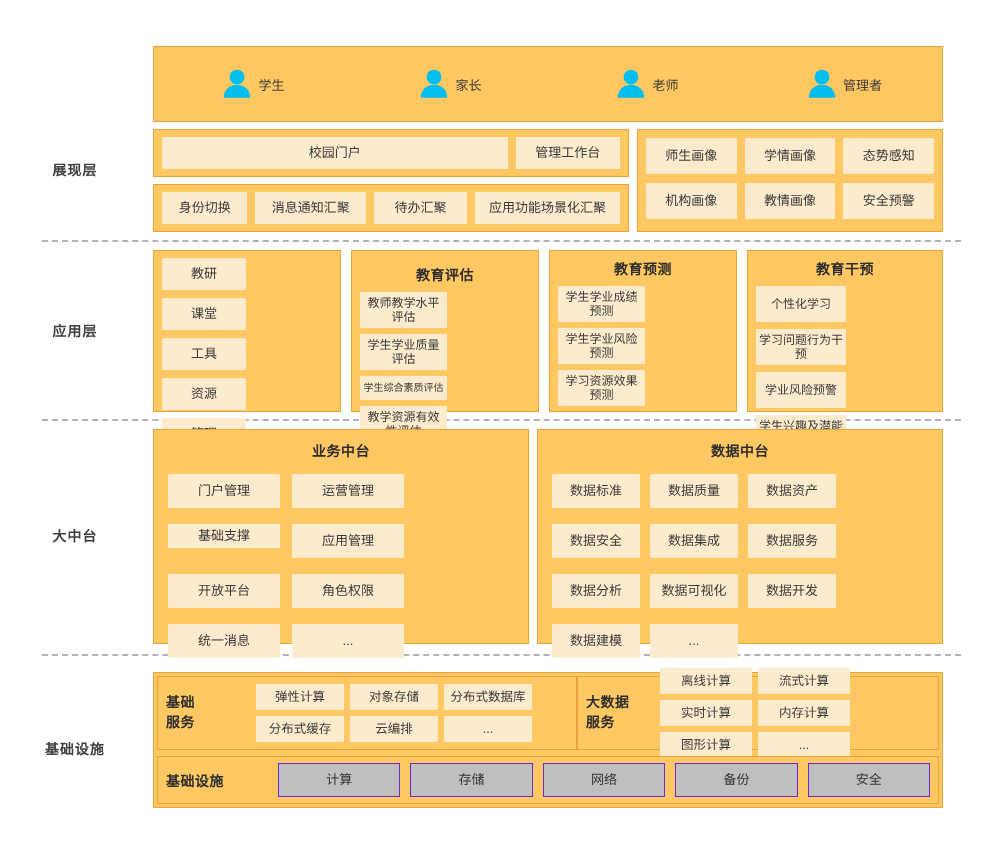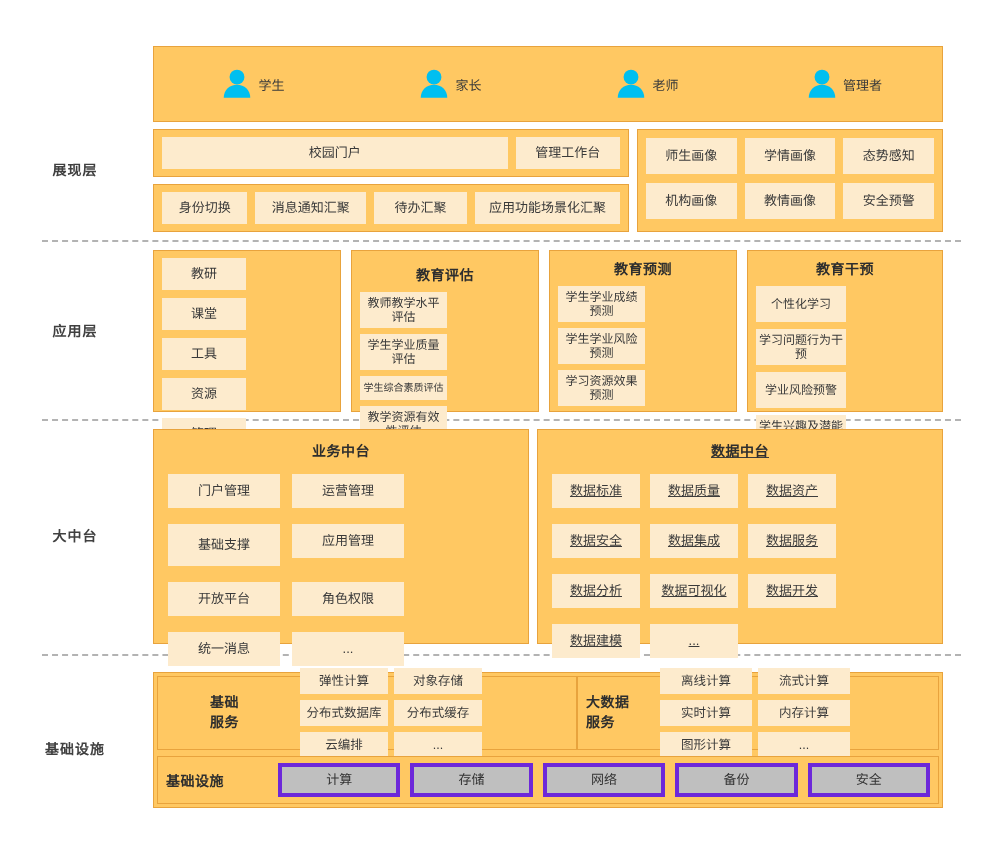--- a/index.html
+++ b/index.html
@@ -37,21 +37,21 @@
   }
   .tile{
     background:#FDEBCD;
     box-sizing:border-box;
     display:flex;align-items:center;justify-content:center;
     text-align:center;
     font-size:13px;line-height:1.18;
     color:#3a3a3a;
     padding:2px 3px;
   }
-  .tile.gray{background:#BFBFBF;border:4px solid #6d28d9;color:#333;}
+  .tile.gray{background:#BFBFBF;border:1px solid #6d28d9;color:#333;}
   .tile.small{font-size:12.5px;}
 
   
   .actors{display:flex;align-items:center;height:100%;}
   .actor{flex:1;display:flex;flex-direction:row;align-items:center;justify-content:center;gap:4px;}
   .actor .glyph{width:34px;height:34px;display:block;}
   .actor .nm{font-size:13px;color:#3a3a3a;}
 
   
   .row{display:flex;gap:8px;}
@@ -180,50 +180,50 @@
         </div>
       </div>
     </div>
 
   <div id="middle-host">
       <div class="panel" style="left: 153px; top: 429px; width: 376px; height: 215px; padding: 10px 14px;">
         <div class="panel-title" style="margin-bottom: 14px;">业务中台</div>
         <div class="grid" style="gap: 16px 12px;">
           <div class="tile" style="width:112px;height:34px;">门户管理</div>
           <div class="tile" style="width:112px;height:34px;">运营管理</div>
-          <div class="tile" style="width:112px;height:42px;">基础支撑</div>
+          <div class="tile" style="width:112px;height:24px;">基础支撑</div>
           <div class="tile" style="width:112px;height:34px;">应用管理</div>
           <div class="tile" style="width:112px;height:34px;">开放平台</div>
           <div class="tile" style="width:112px;height:34px;">角色权限</div>
           <div class="tile" style="width:112px;height:34px;">统一消息</div>
           <div class="tile" style="width:112px;height:34px;">...</div>
         </div>
       </div>
-      <div class="panel" style="left: 537px; top: 429px; width: 406px; height: 215px; padding: 10px 14px; text-decoration: underline;">
+      <div class="panel" style="left: 537px; top: 429px; width: 406px; height: 215px; padding: 10px 14px;">
         <div class="panel-title" style="margin-bottom: 14px;">数据中台</div>
         <div class="grid" style="gap: 16px 10px;">
           <div class="tile" style="width:88px;height:34px;">数据标准</div>
           <div class="tile" style="width:88px;height:34px;">数据质量</div>
           <div class="tile" style="width:88px;height:34px;">数据资产</div>
           <div class="tile" style="width:88px;height:34px;">数据安全</div>
           <div class="tile" style="width:88px;height:34px;">数据集成</div>
           <div class="tile" style="width:88px;height:34px;">数据服务</div>
           <div class="tile" style="width:88px;height:34px;">数据分析</div>
           <div class="tile" style="width:88px;height:34px;">数据可视化</div>
           <div class="tile" style="width:88px;height:34px;">数据开发</div>
           <div class="tile" style="width:88px;height:34px;">数据建模</div>
           <div class="tile" style="width:88px;height:34px;">...</div>
         </div>
       </div>
     </div>
 
   <div id="infra-host">
       <div class="panel" style="left: 153px; top: 672px; width: 790px; height: 136px; padding: 4px; background: rgb(255, 200, 98);"></div>
       <div class="panel" style="left: 157px; top: 676px; width: 420px; height: 74px; padding: 7px 8px; display: flex; align-items: center;">
-        <div class="panel-title" style="width: 90px; text-align: left; flex: 0 0 auto; line-height: 1.4; font-size: 14px; margin-left: 44px;">
+        <div class="panel-title" style="width: 90px; text-align: left; flex: 0 0 auto; line-height: 1.4; font-size: 14px;">
           <div>基础</div>
           <div>服务</div>
         </div>
         <div class="grid" style="gap: 6px; flex: 1 1 0%;">
           <div class="tile small" style="width:88px;height:26px;">弹性计算</div>
           <div class="tile small" style="width:88px;height:26px;">对象存储</div>
           <div class="tile small" style="width:88px;height:26px;">分布式数据库</div>
           <div class="tile small" style="width:88px;height:26px;">分布式缓存</div>
           <div class="tile small" style="width:88px;height:26px;">云编排</div>
           <div class="tile small" style="width:88px;height:26px;">...</div>

